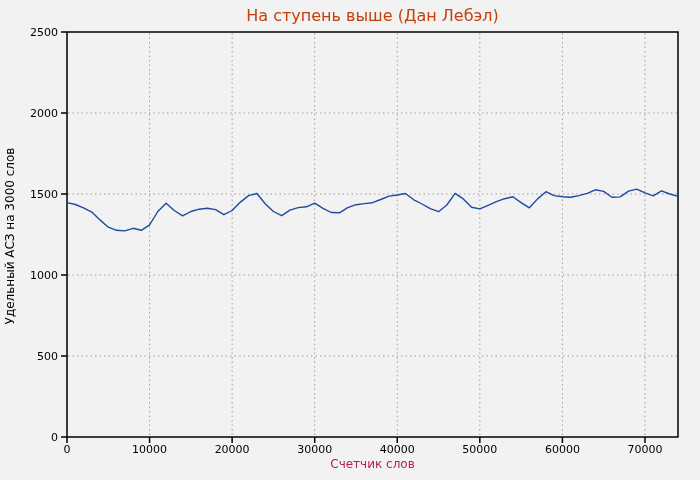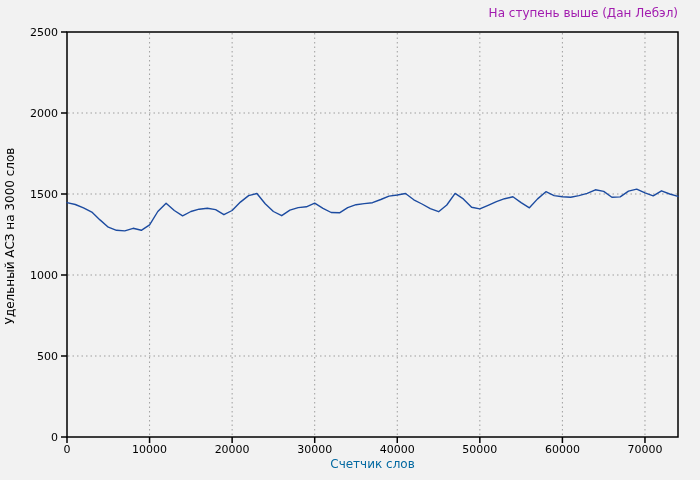--- a/index.html
+++ b/index.html
@@ -1,19 +1,19 @@
 <!DOCTYPE html>
 <html><head>
 <meta charset="utf-8">
 <style>
   html,body{margin:0;padding:0;}
   body{background:#f2f2f2;font-family:"DejaVu Sans","Liberation Sans",sans-serif;}
   .figure{position:relative;width:700px;height:480px;background:#f2f2f2;overflow:hidden;}
-  .chart-title{position:absolute;left:67px;top:6px;width:611px;text-align:right;font-size:12px;color:#a21caf;white-space:nowrap;}
-  .x-label{position:absolute;left:67px;top:457px;width:611px;text-align:center;font-size:12px;color:#0369a1;}
+  .chart-title{position:absolute;left:67px;top:6px;width:611px;text-align:center;font-size:16px;color:#c2410c;white-space:nowrap;}
+  .x-label{position:absolute;left:67px;top:457px;width:611px;text-align:center;font-size:12px;color:#be185d;}
   .legend{position:absolute;top:36px;right:33px;display:flex;align-items:center;font-size:11px;color:#000;white-space:nowrap;}
   .legend-line{display:inline-block;width:37px;height:0;border-top:2px solid #1c4ba0;margin-left:8px;}
   svg.plot{position:absolute;left:0;top:0;}
   svg text{font-family:"DejaVu Sans","Liberation Sans",sans-serif;font-size:11px;fill:#000;}
   svg text.axis-title{font-size:12px;}
 </style>
 </head>
 <body style="background: rgb(242, 242, 242);">
 
 <div class="figure">

